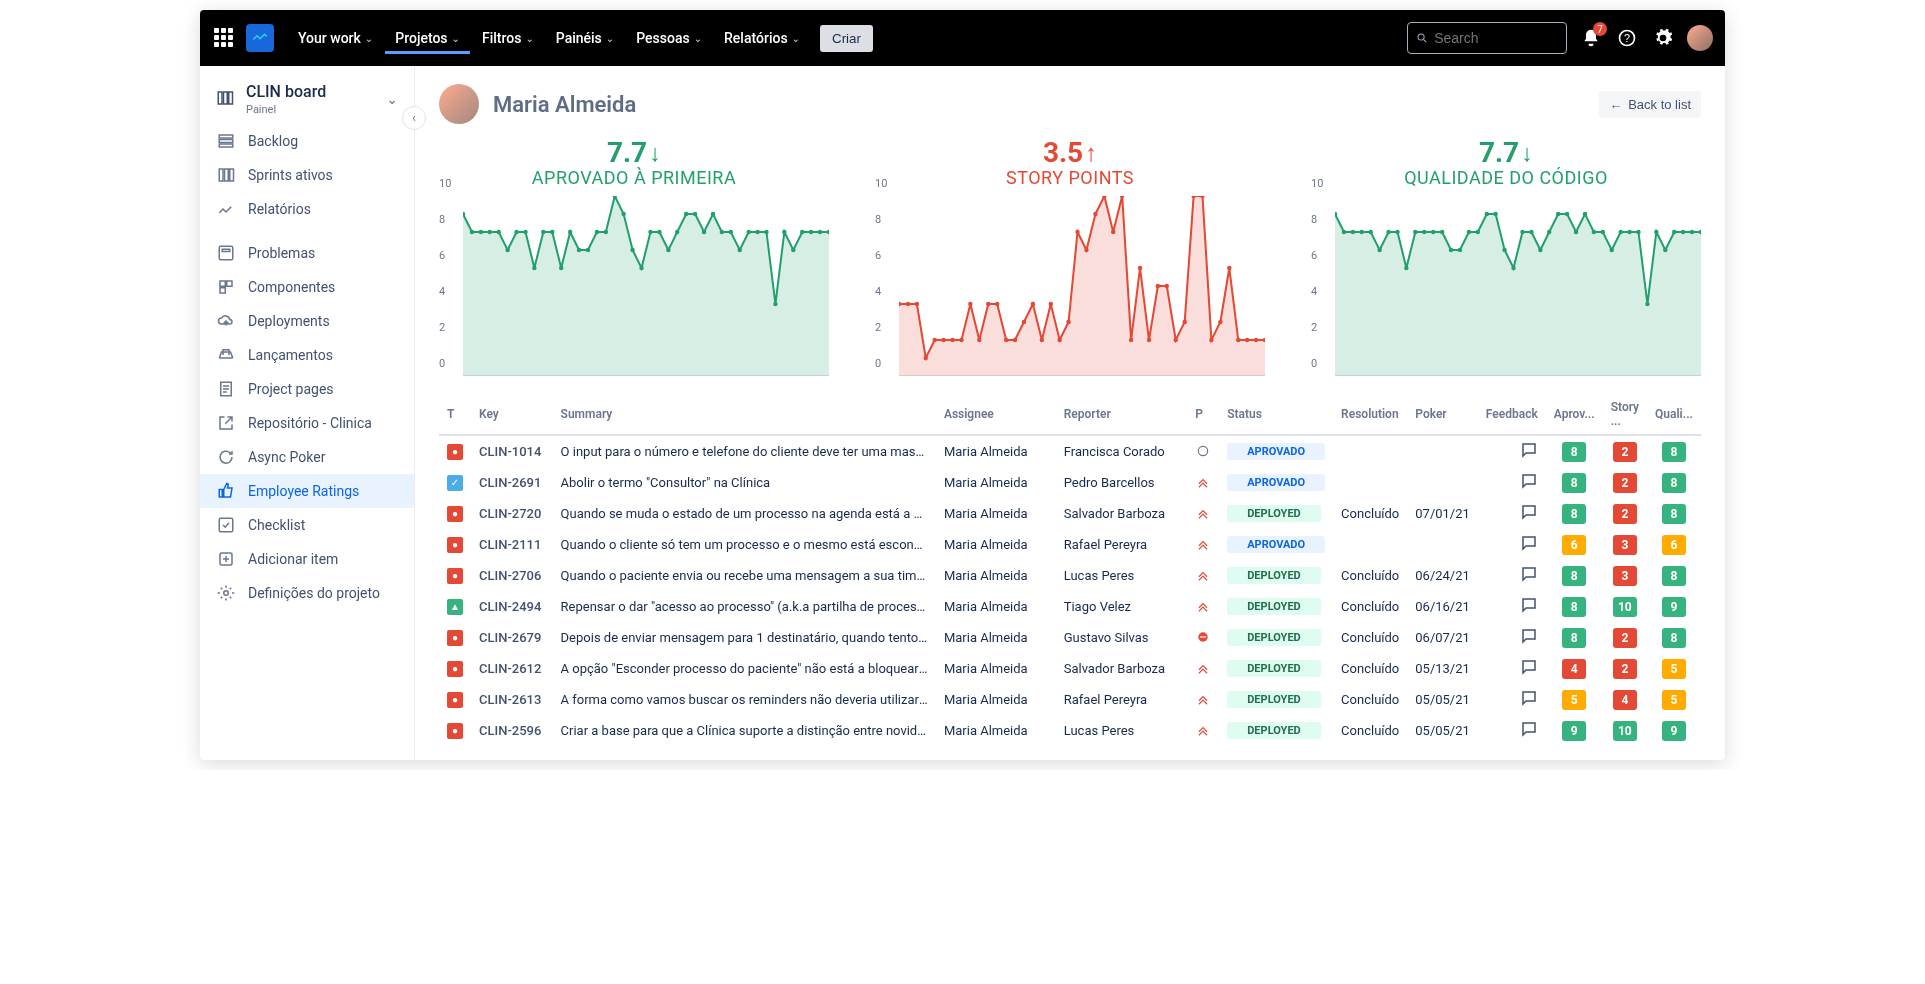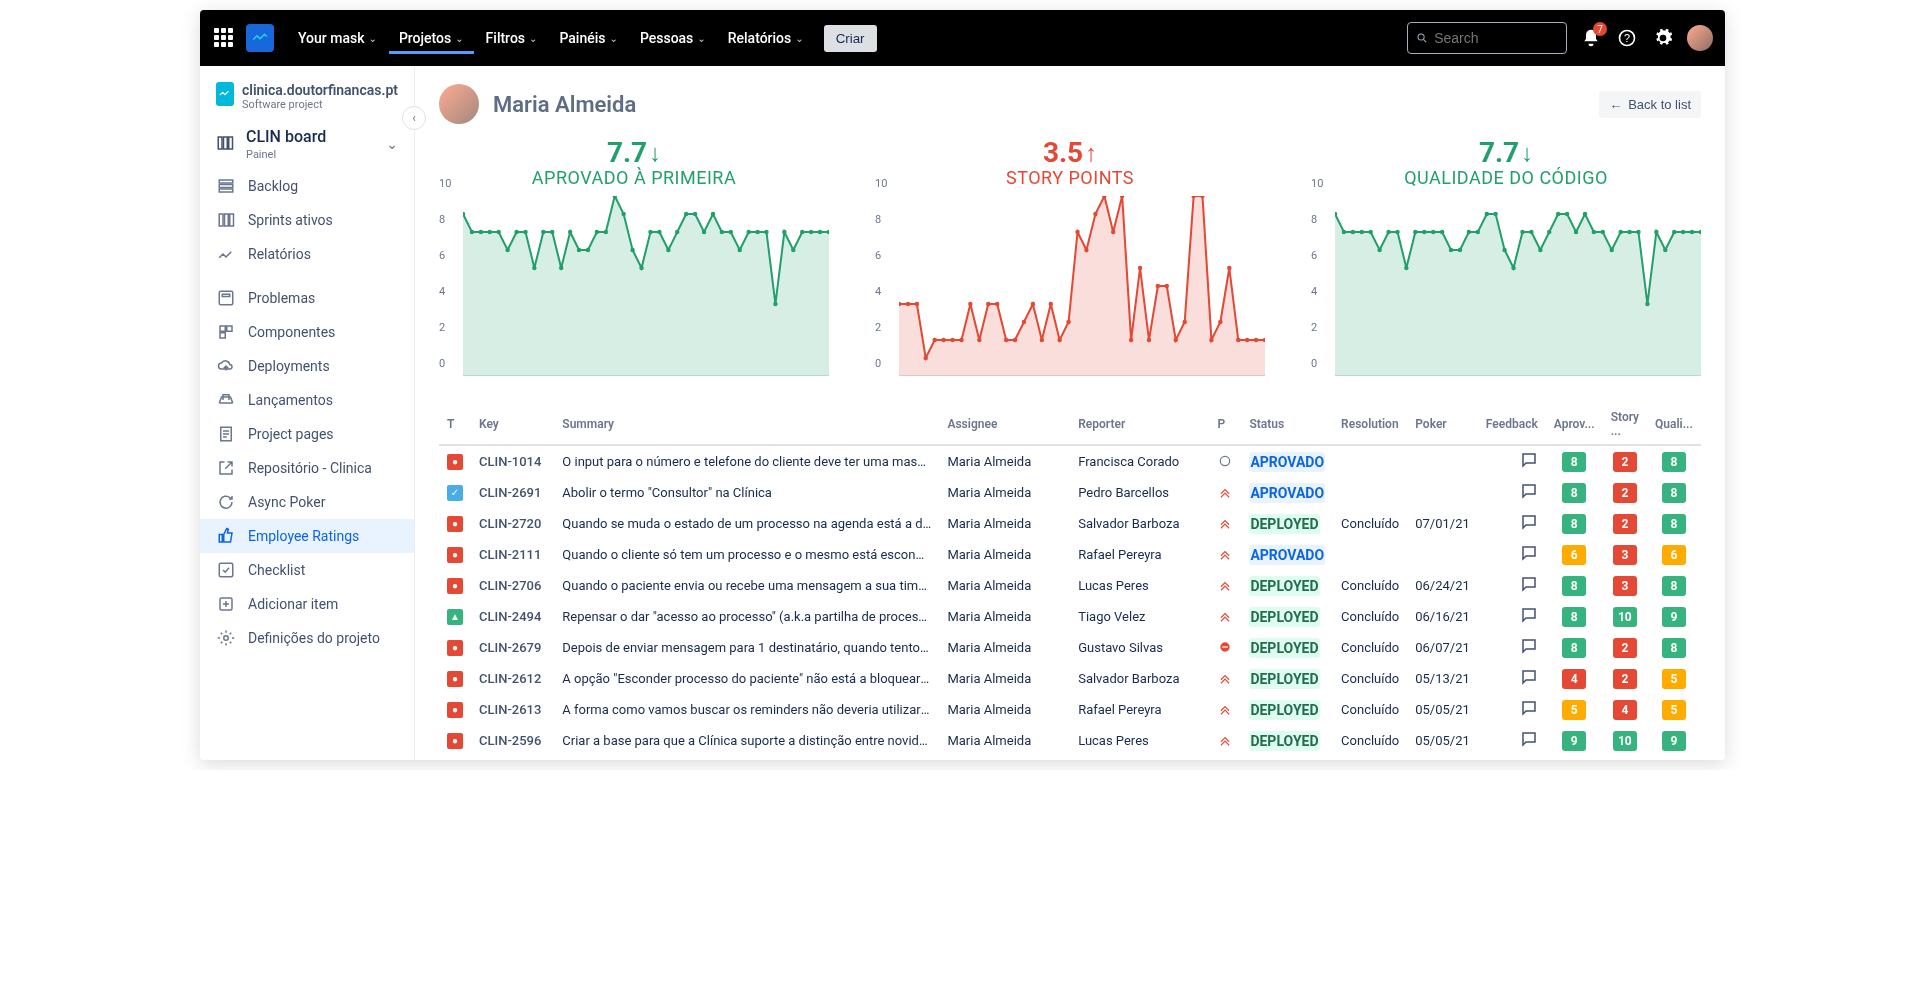--- a/index.html
+++ b/index.html
@@ -38,21 +38,21 @@
 .sb-board-row{display:flex;align-items:center;gap:12px;}
 .sb-board-exp{margin-left:auto;color:#6B778C;}
 .sb-title{font-size:16px;font-weight:500;color:#172B4D;}
 .sb-group{margin-top:10px;}
 .sb-footer{ margin-top:auto; padding:8px 16px; font-size:11px; color:#6B778C;}
 .main{ flex:1; padding:18px 24px; overflow:auto;}
 .main-header{ display:flex; align-items:center; gap:14px; margin-bottom:12px;}
 .person-avatar{ width:40px; height:40px; border-radius:50%; background:linear-gradient(135deg,#FFAB91,#A1887F);}
 .person-name{ font-size:22px; font-weight:600; color:#5E6C84;}
 .back-btn{ margin-left:auto; background:#F4F5F7; border:none; padding:6px 10px; border-radius:3px; font-size:13px; color:#42526E; display:flex; align-items:center; gap:6px; cursor:pointer;}
-.charts{ display:flex; gap:46px; margin-bottom:28px;}
+.charts{ display:flex; gap:46px; margin-bottom:18px;}
 .chart-card{ flex:1; display:flex; flex-direction:column; align-items:center;}
 .metric{ font-size:28px; font-weight:700; display:flex; align-items:center; gap:2px;}
 .metric.green{color:#22A06B;}
 .metric.red{color:#E34935;}
 .arrow{font-size:24px;}
 .metric-label{ font-size:18px; font-weight:400; letter-spacing:.5px; margin-top:-2px;}
 .metric-label.green{color:#22A06B;}
 .metric-label.red{color:#E34935;}
 .chart-area{ width:100%; height:180px; position:relative; padding-left:24px; margin-top:8px;}
 .chart-svg{ width:100%; height:100%;}
@@ -63,21 +63,21 @@
 .issue-type{ width:16px; height:16px; border-radius:2px; display:inline-flex; align-items:center; justify-content:center; color:#fff; font-size:10px;}
 .it-bug{background:#E34935;}
 .it-task{background:#4BADE8;}
 .it-story{background:#36B37E;}
 .key-link{color:#42526E; font-weight:500;}
 .summary-cell{max-width:380px;}
 .prio{width:16px;height:16px;display:inline-flex;align-items:center;justify-content:center;}
 .prio-highest{color:#E34935;}
 .prio-low{color:#6B778C;}
 .prio-block{color:#E34935;}
-.status-badge{ display:inline-block; padding:2px 1px; border-radius:3px; font-size:14px; font-weight:700;}
+.status-badge{ display:inline-block; padding:2px 20px; border-radius:3px; font-size:11px; font-weight:700;}
 .st-approved{background:#E9F2FF;color:#0C66E4;}
 .st-deployed{background:#DFFCF0;color:#216E4E;}
 .fb-icon{width:18px;height:18px;color:#42526E;}
 .score{ display:inline-flex; align-items:center; justify-content:center; width:24px; height:20px; border-radius:3px; color:#fff; font-size:12px; font-weight:700;}
 .sc-green{background:#36B37E;}
 .sc-red{background:#E34935;}
 .sc-orange{background:#FFAB00;}
 .col-t{width:28px;}
 .col-key{width:88px;}
 .col-sum{width:390px;}
@@ -106,21 +106,21 @@
           <span></span>
           <span></span>
           <span></span>
         </div>
       <div class="logo-badge">
           <svg viewBox="0 0 24 24" fill="none">
             <path d="M3 14l5-5 4 4 6-6 3 3" stroke="#22D3EE" stroke-width="2" fill="none"></path>
           </svg>
         </div>
       <div class="nav-item">
-          <span>Your mask</span>
+          <span>Your work</span>
           <span class="chev">⌄</span>
         </div>
       <div class="nav-item active">
           <span>Projetos</span>
           <span class="chev">⌄</span>
         </div>
       <div class="nav-item">
           <span>Filtros</span>
           <span class="chev">⌄</span>
         </div>
@@ -163,31 +163,20 @@
             <path d="M12 8a4 4 0 100 8 4 4 0 000-8zm9 4l2 1-1 3-2-1a8 8 0 01-2 2l1 2-3 1-1-2a8 8 0 01-3 0l-1 2-3-1 1-2a8 8 0 01-2-2l-2 1-1-3 2-1a8 8 0 010-3l-2-1 1-3 2 1a8 8 0 012-2L8 2l3-1 1 2a8 8 0 013 0l1-2 3 1-1 2a8 8 0 012 2l2-1 1 3-2 1a8 8 0 010 3z"></path>
           </svg>
         </div>
       <div class="avatar-img"></div>
     </div>
   </div>
 
   <div class="body">
     <div class="sidebar">
       <div class="sb-collapse">‹</div>
-      <div class="proj-header">
-        <div class="proj-icon">
-            <svg viewBox="0 0 24 24" fill="none">
-              <path d="M3 14l5-5 4 4 6-6" stroke="#fff" stroke-width="2"></path>
-            </svg>
-          </div>
-        <div>
-          <div class="proj-name">clinica.doutorfinancas.pt</div>
-          <div class="proj-sub">Software project</div>
-        </div>
-      </div>
       <div class="sb-board">
         <div class="sb-board-row">
           <span class="sb-icon"><svg width="18" height="18" viewBox="0 0 24 24" fill="none" stroke="#42526E" stroke-width="2">
                 <rect x="3" y="4" width="5" height="16"></rect>
                 <rect x="10" y="4" width="5" height="16"></rect>
                 <rect x="17" y="4" width="5" height="16"></rect>
               </svg></span>
           <div>
             <div class="sb-title">CLIN board</div>
             <div class="sb-sub">Painel</div>

